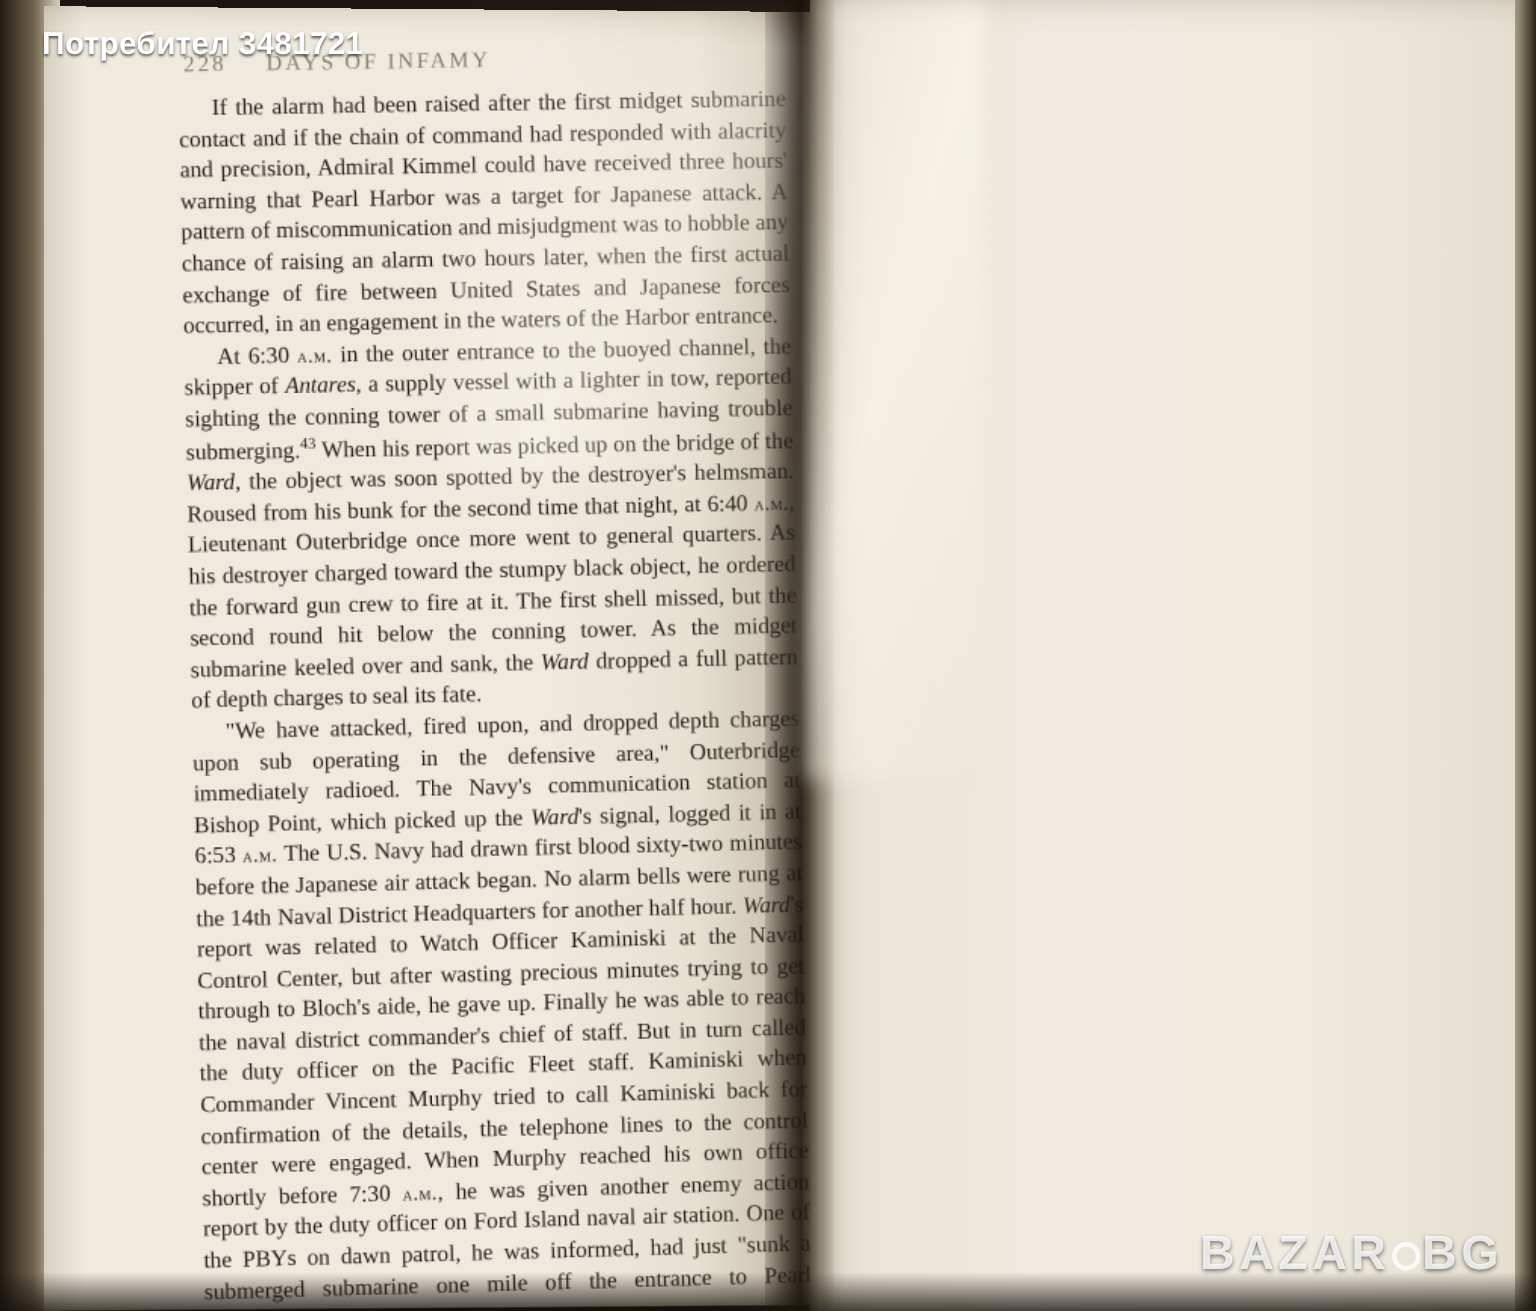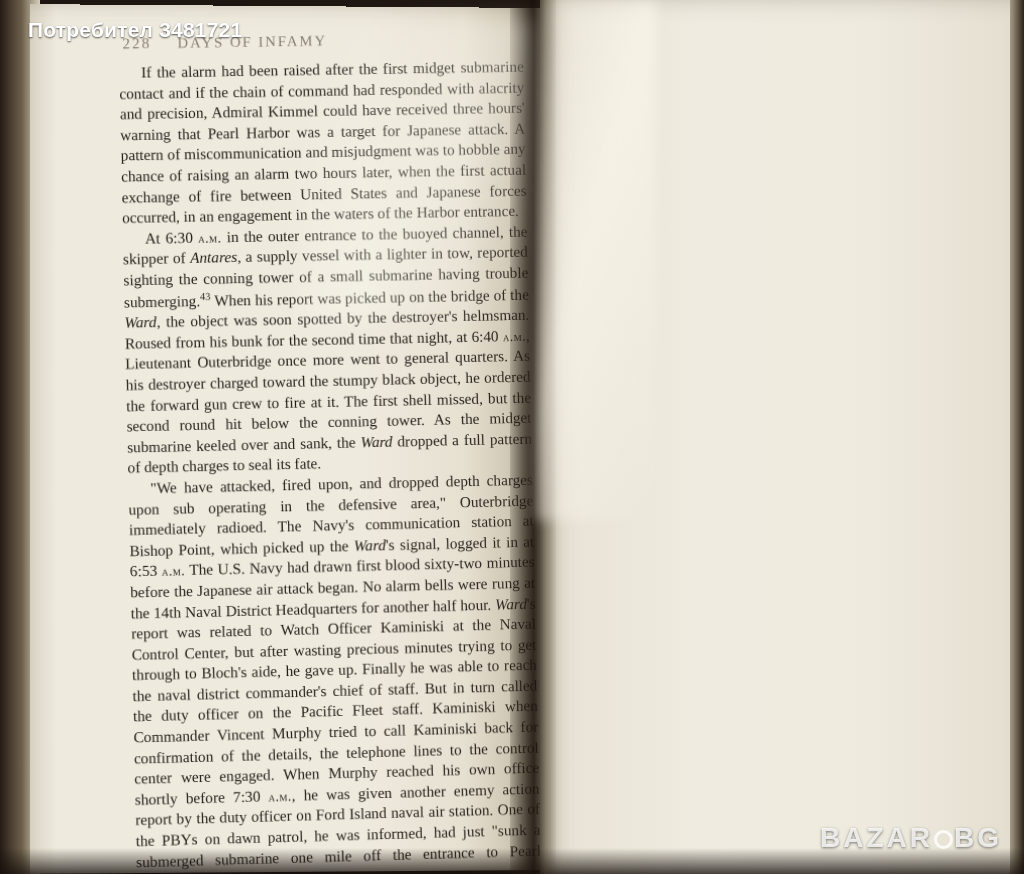--- a/index.html
+++ b/index.html
@@ -180,21 +180,21 @@
     color: #ffffff;
     text-shadow: 0 1px 2px rgba(0,0,0,.65);
     z-index: 40;
     letter-spacing: .2px;
   }
   #site-watermark {
     position: absolute;
     right: 22px;
     bottom: 20px;
     font-family: "Liberation Sans", sans-serif;
-    font-size: 28px;
+    font-size: 32px;
     font-weight: bold;
     color: rgba(255,255,255,.80);
     letter-spacing: 3px;
     z-index: 40;
     text-shadow: 0 1px 3px rgba(0,0,0,.5);
   }
   #site-watermark .dot {
     display: inline-block;
     width: 13px; height: 13px;
     border-radius: 50%;

